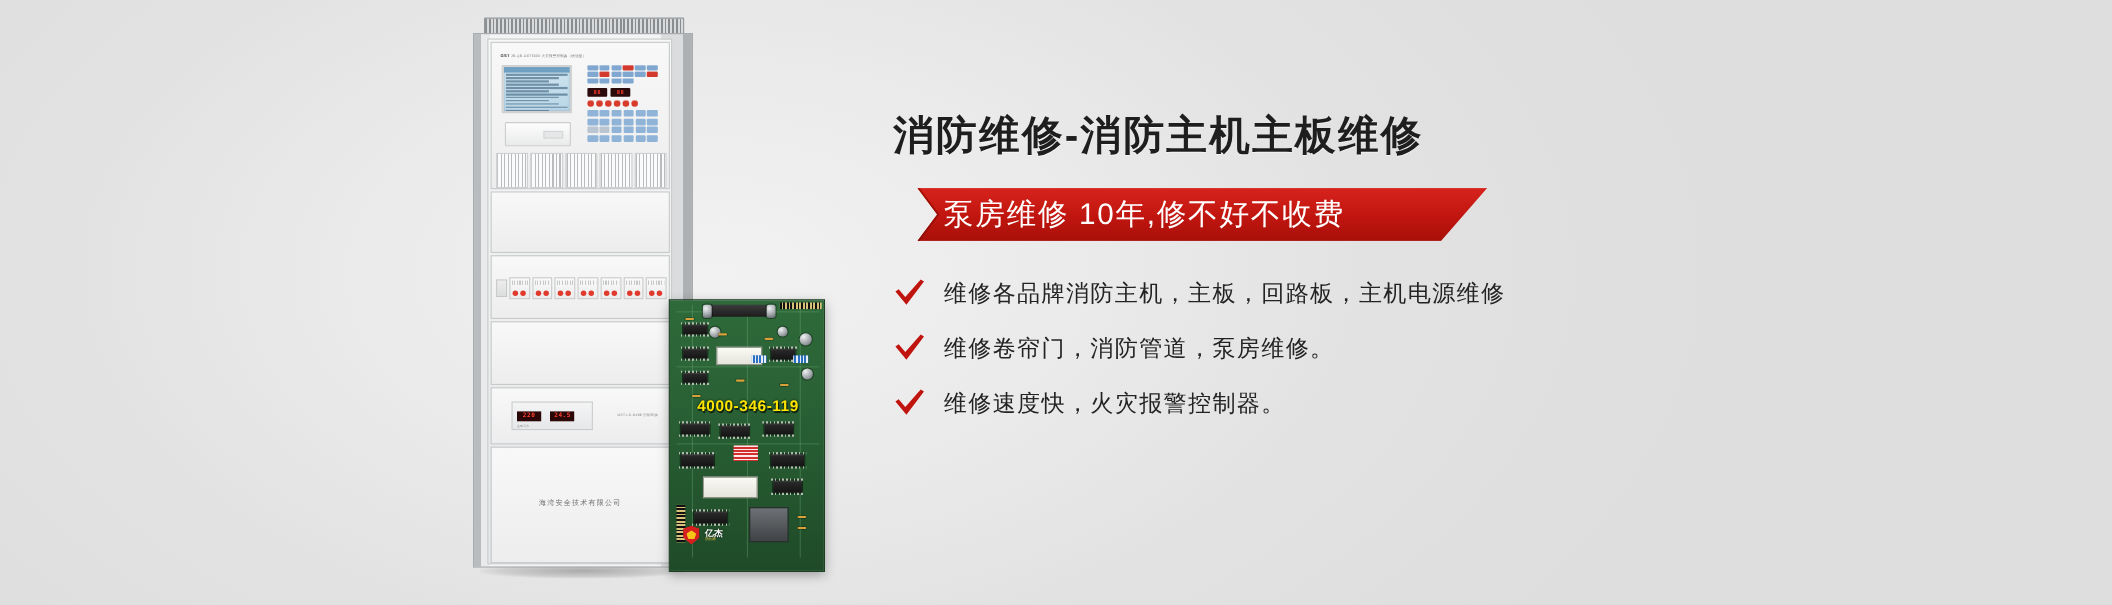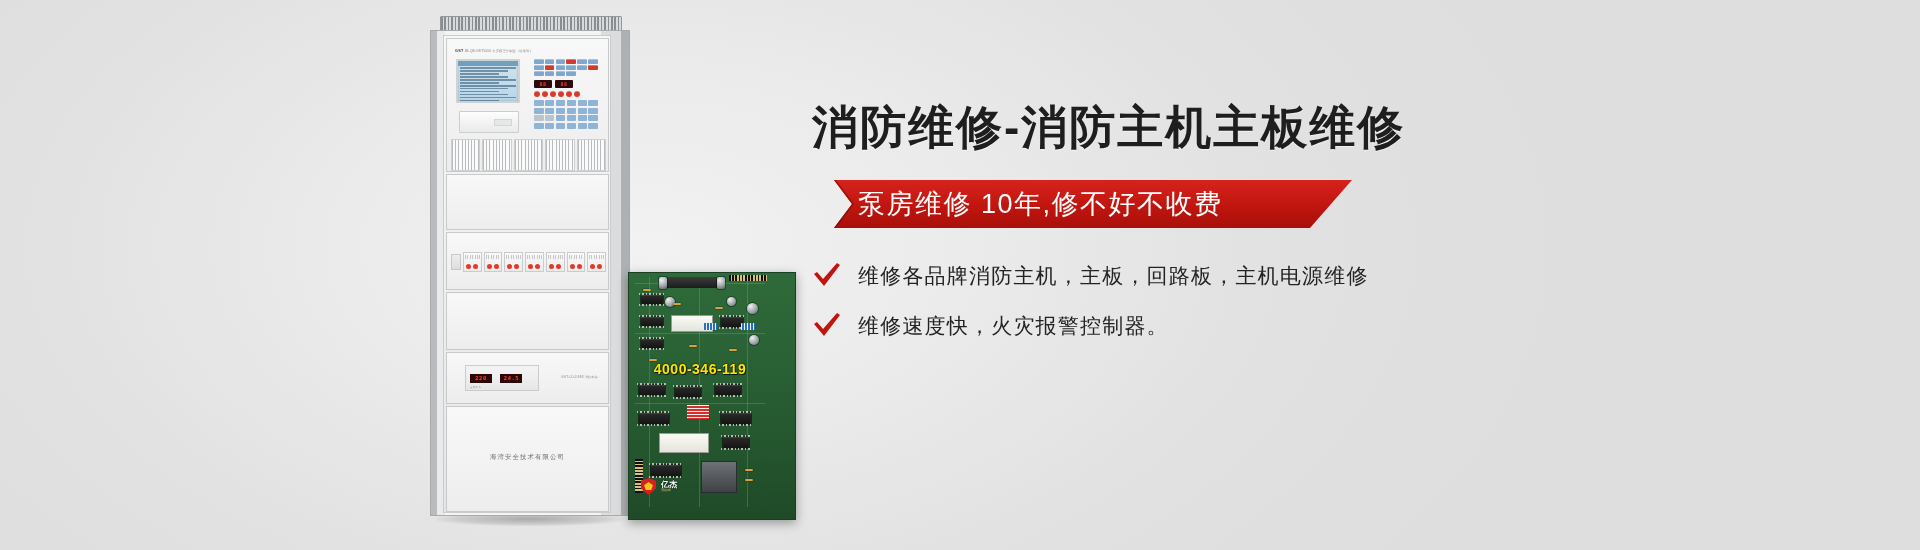--- a/index.html
+++ b/index.html
@@ -99,21 +99,21 @@
   .psu{position:absolute;left:18px;top:12px;width:74px;height:26px;
     background:linear-gradient(180deg,#f4f4f5,#e6e7e8);border:1px solid #c9cbcc;box-sizing:border-box;}
   .psu b{display:inline-block;width:22px;height:9px;margin:3px 0 0 4px;background:#2b0707;color:#ff4030;
     font-size:5.5px;line-height:9px;text-align:center;font-family:"DejaVu Sans Mono",monospace;letter-spacing:.5px;}
   .psu small{display:block;margin:1px 4px 0;font-size:2.6px;color:#8a8d8f;letter-spacing:.2px;}
   .psu-label{position:absolute;right:10px;top:22px;font-size:3px;color:#84878a;letter-spacing:.3px;}
 
   .cab-brand{position:absolute;left:0;right:0;top:46px;text-align:center;font-size:6.4px;color:#6f7275;letter-spacing:1.1px;}
 
   
-  .pcb-wrap{position:absolute;left:628px;top:272px;width:168px;height:248px;}
+  .pcb-wrap{position:absolute;left:608px;top:272px;width:142px;height:248px;}
   .pcb{
     position:absolute;inset:0;
     background:
       linear-gradient(180deg,#2e6a3a 0%,#2b6336 30%,#24562e 70%,#1f4a28 100%);
     border:1px solid #1b3f22;box-sizing:border-box;
     overflow:hidden;
     box-shadow:0 3px 10px rgba(0,0,0,.35);
   }
   .pcb .trace{position:absolute;background:rgba(120,190,130,.30);}
   .pcb .chip{position:absolute;background:linear-gradient(180deg,#2b2b2b,#141414);border-radius:1px;
@@ -149,21 +149,21 @@
   .pcb-logo .shield::after{content:"";position:absolute;left:3px;top:4px;width:9px;height:8px;
     background:#f6c518;clip-path:polygon(50% 0,100% 40%,80% 100%,20% 100%,0 40%);}
   .pcb-logo .lt{line-height:1.05;}
   .pcb-logo .lt b{display:block;font-size:8px;color:#ffffff;letter-spacing:.2px;text-shadow:0 0 2px rgba(0,0,0,.8);}
   .pcb-logo .lt s{display:block;font-size:3px;color:#ffd24d;text-decoration:none;letter-spacing:.2px;}
 
   
   .content{position:absolute;left:812px;top:104px;width:1000px;}
   .headline{
     font-family:"Liberation Sans","DejaVu Sans",sans-serif;
-    font-weight:bold;font-size:46px;line-height:1;color:#1e1e1e;
+    font-weight:bold;font-size:37px;line-height:1;color:#1e1e1e;
     letter-spacing:2px;white-space:nowrap;
     text-shadow:0 1px 0 rgba(255,255,255,.55);
   }
 
   .ribbon{
     position:relative;margin-top:30px;width:540px;height:48px;
     background:linear-gradient(180deg,#d6231c 0%,#c0150f 55%,#a81009 100%);
     color:#fff;
     clip-path:polygon(22px 0, 540px 0, 498px 48px, 22px 48px, 40px 24px);
     display:flex;align-items:center;
@@ -426,20 +426,28 @@
 
       <div class="feature">
         <span class="check">
           <svg width="30" height="26" viewBox="0 0 30 26" aria-hidden="true">
             <path d="M2 12 L5 10 L11 17 L25 1 L28 3 L12 24 Z" fill="#c0150f"></path>
           </svg>
         </span>
         <span class="feature-text">维修各品牌消防主机，主板，回路板，主机电源维修</span>
       </div>
 
+      <div class="feature">
+        <span class="check">
+          <svg width="30" height="26" viewBox="0 0 30 26" aria-hidden="true">
+            <path d="M2 12 L5 10 L11 17 L25 1 L28 3 L12 24 Z" fill="#c0150f"></path>
+          </svg>
+        </span>
+        <span class="feature-text">维修卷帘门，消防管道，泵房维修。</span>
+      </div>
 
       <div class="feature">
         <span class="check">
           <svg width="30" height="26" viewBox="0 0 30 26" aria-hidden="true">
             <path d="M2 12 L5 10 L11 17 L25 1 L28 3 L12 24 Z" fill="#c0150f"></path>
           </svg>
         </span>
         <span class="feature-text">维修速度快，火灾报警控制器。</span>
       </div>
 

